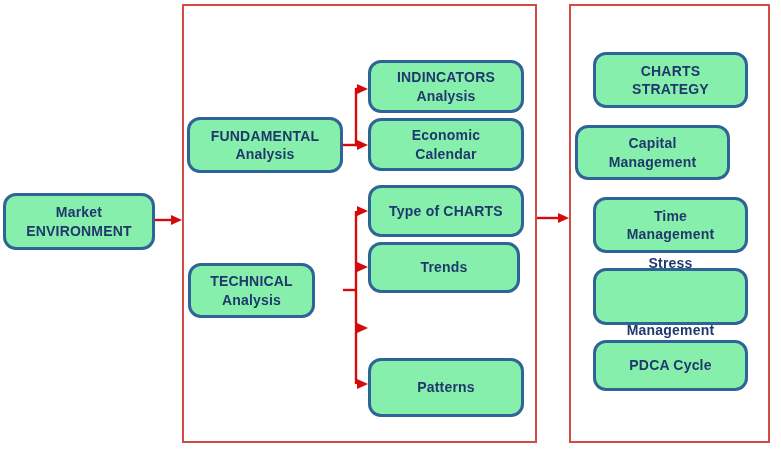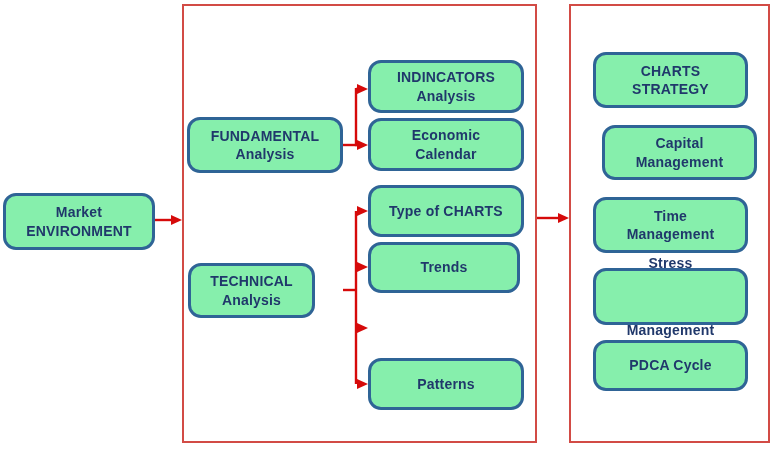--- a/index.html
+++ b/index.html
@@ -46,24 +46,24 @@
   .n-market      { left: 3px;   top: 193px; width: 152px; height: 57px; }
   
   .n-fundamental { left: 187px; top: 117px; width: 156px; height: 56px; }
   .n-technical   { left: 188px; top: 263px; width: 127px; height: 55px; }
   
   .n-indicators  { left: 368px; top: 60px;  width: 156px; height: 53px; }
   .n-economic    { left: 368px; top: 118px; width: 156px; height: 53px; }
   .n-charts      { left: 368px; top: 185px; width: 156px; height: 52px; }
   .n-trends      { left: 368px; top: 242px; width: 152px; height: 51px; }
   .n-volume      { left: 368px; top: 303px; width: 156px; height: 51px; }
-  .n-patterns    { left: 368px; top: 358px; width: 156px; height: 52px; }
+  .n-patterns    { left: 368px; top: 358px; width: 156px; height: 59px; }
   
   .n-trading     { left: 593px; top: 52px;  width: 155px; height: 56px; }
-  .n-capital     { left: 602px; top: 125px; width: 155px; height: 55px; }
+  .n-capital     { left: 575px; top: 125px; width: 155px; height: 55px; }
   .n-time        { left: 593px; top: 197px; width: 155px; height: 56px; }
   .n-stress      { left: 593px; top: 268px; width: 155px; height: 57px; gap: 48px; }
   .n-pdca        { left: 593px; top: 340px; width: 155px; height: 51px; }
 
   .connectors {
     position: absolute;
     left: 0; top: 0;
     width: 781px; height: 453px;
     z-index: 3;
     pointer-events: none;

